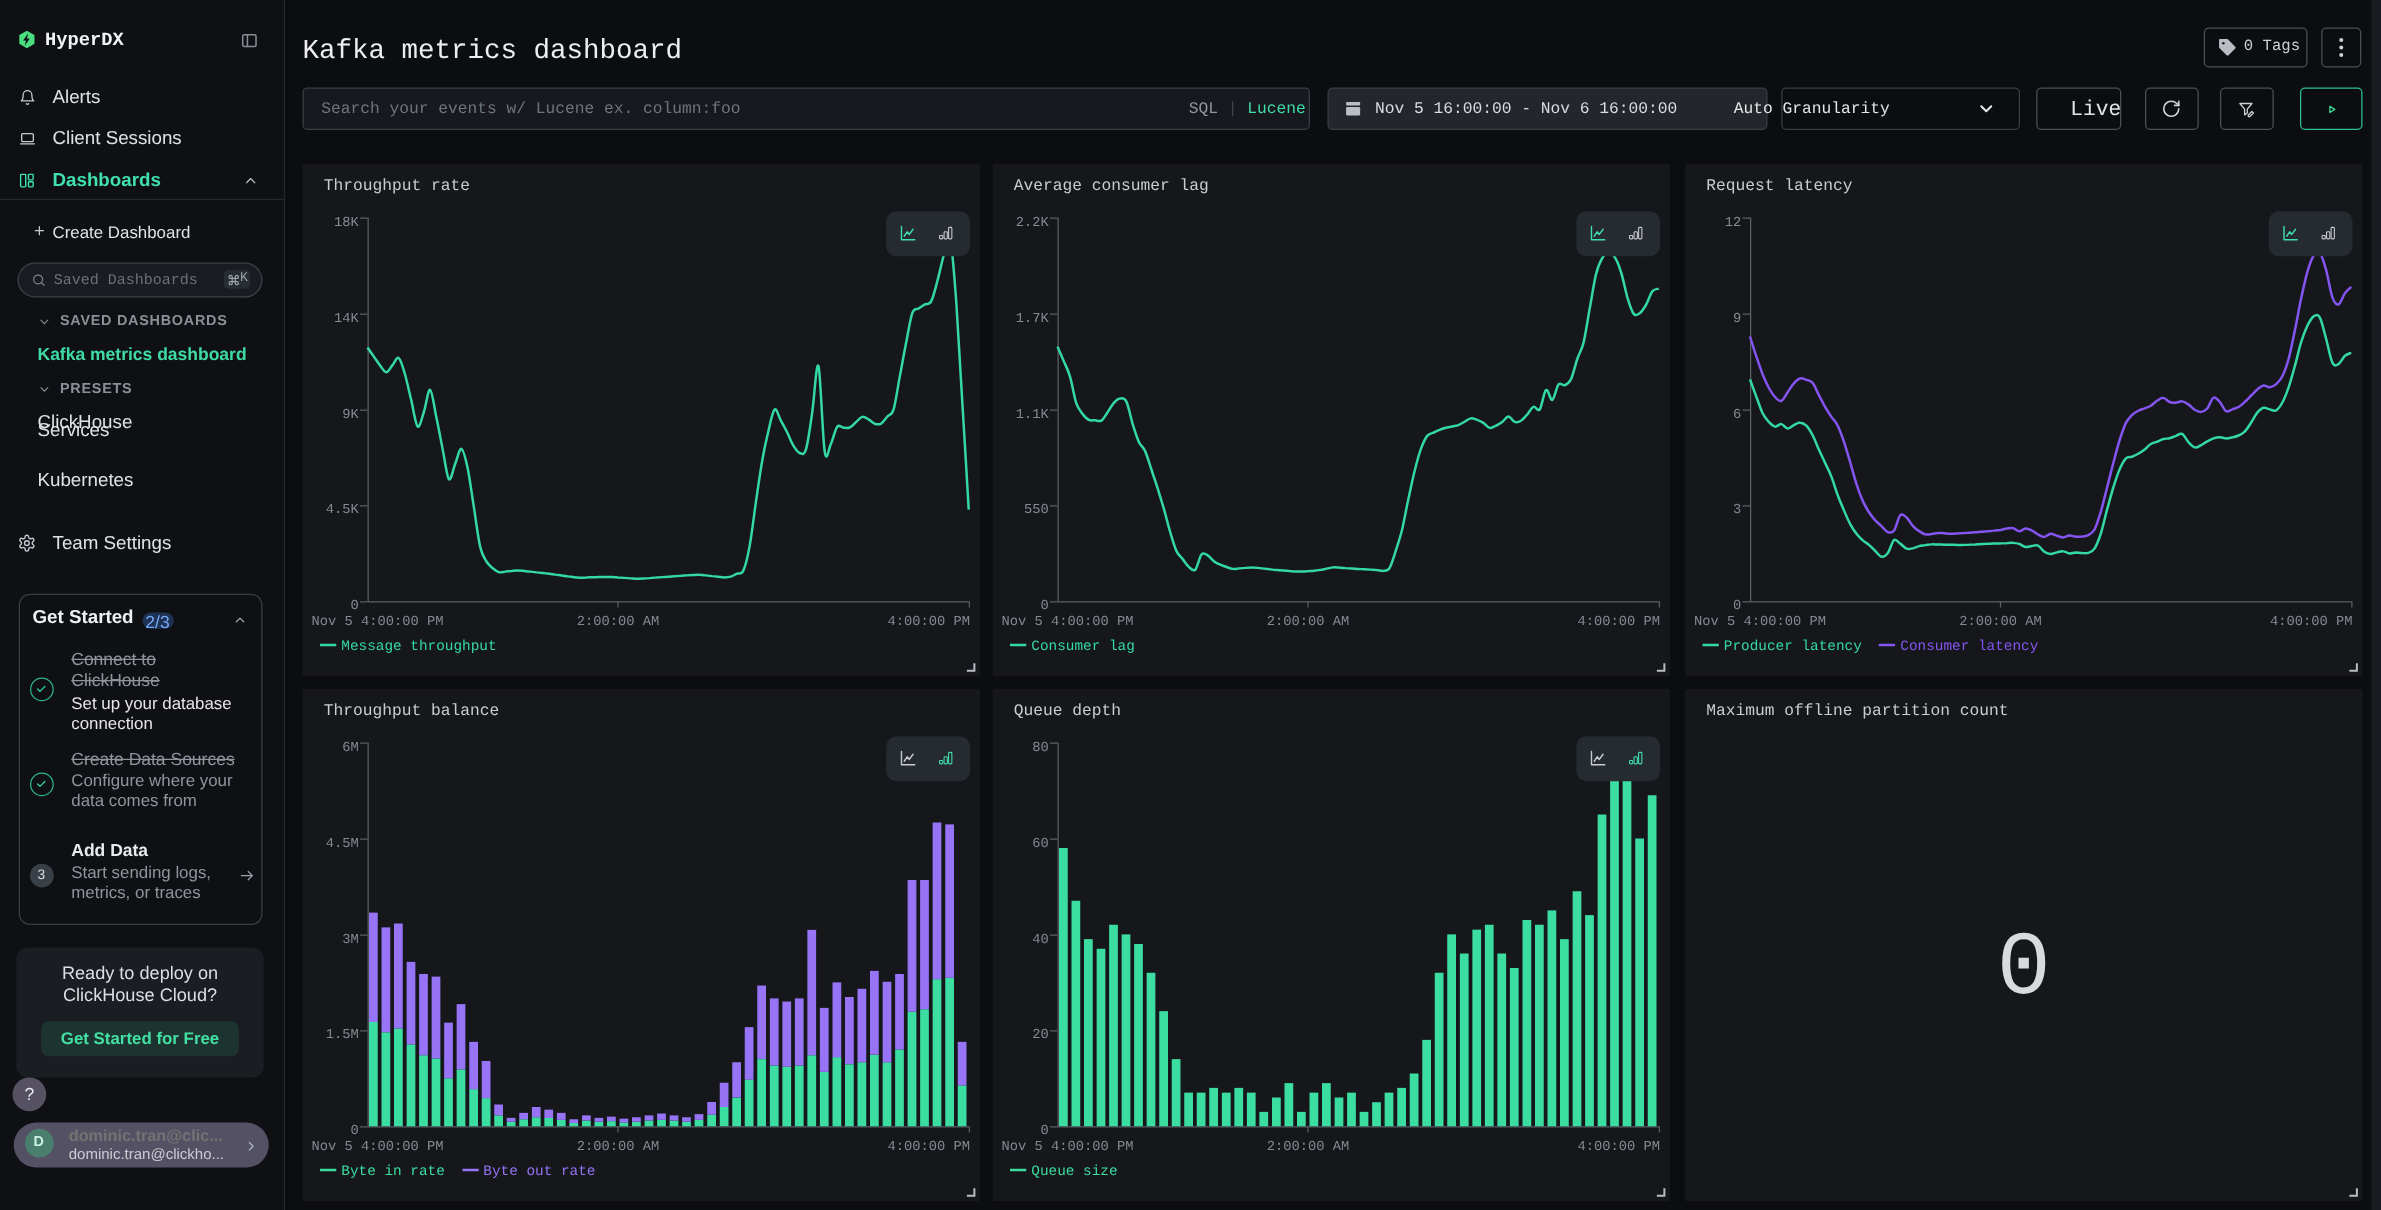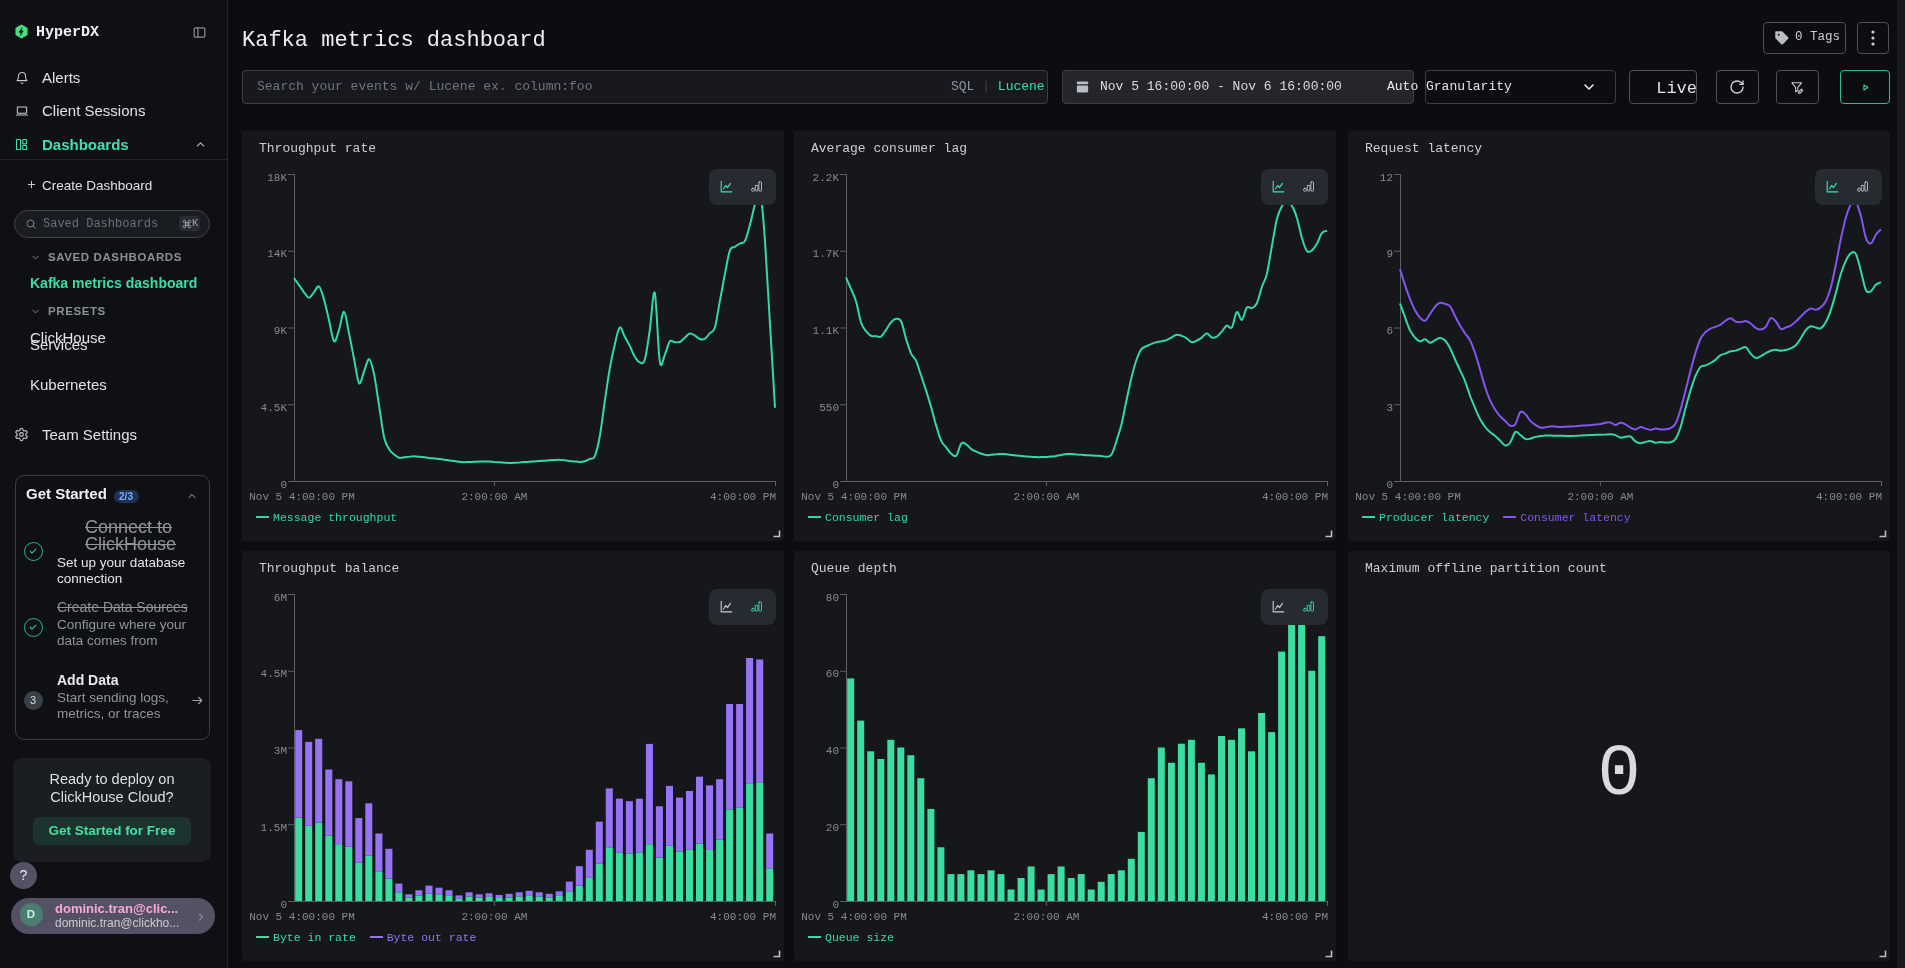--- a/index.html
+++ b/index.html
@@ -75,49 +75,49 @@
     <div class="abs" style="left:30px;top:336px;font-size:15px;color:#dfe2e6">Services</div>
     <div class="abs" style="left:30px;top:376px;font-size:15px;color:#dfe2e6">Kubernetes</div>
     <svg style="position:absolute;left:14px;top:427px;" width="15" height="15" viewBox="0 0 24 24" fill="none" stroke="#c6cad0" stroke-width="1.8" stroke-linecap="round" stroke-linejoin="round">
       <path d="M12.22 2h-.44a2 2 0 0 0-2 2v.18a2 2 0 0 1-1 1.73l-.43.25a2 2 0 0 1-2 0l-.15-.08a2 2 0 0 0-2.73.73l-.22.38a2 2 0 0 0 .73 2.73l.15.1a2 2 0 0 1 1 1.72v.51a2 2 0 0 1-1 1.74l-.15.09a2 2 0 0 0-.73 2.73l.22.38a2 2 0 0 0 2.73.73l.15-.08a2 2 0 0 1 2 0l.43.25a2 2 0 0 1 1 1.73V20a2 2 0 0 0 2 2h.44a2 2 0 0 0 2-2v-.18a2 2 0 0 1 1-1.73l.43-.25a2 2 0 0 1 2 0l.15.08a2 2 0 0 0 2.73-.73l.22-.39a2 2 0 0 0-.73-2.73l-.15-.08a2 2 0 0 1-1-1.74v-.5a2 2 0 0 1 1-1.74l.15-.09a2 2 0 0 0 .73-2.73l-.22-.38a2 2 0 0 0-2.73-.73l-.15.08a2 2 0 0 1-2 0l-.43-.25a2 2 0 0 1-1-1.73V4a2 2 0 0 0-2-2z"></path>
       <circle cx="12" cy="12" r="3"></circle>
     </svg>
     <div class="navtx" style="top:426px">Team Settings</div>
   </div>
 <div class="abs" style="left:15px;top:475px;width:195px;height:265px;border:1px solid #383d44;border-radius:9px"></div>
 <div class="abs" style="left:26px;top:485px;font-size:15px;font-weight:bold;color:#eef0f2">Get Started</div>
-<div class="abs" style="left:113.5px;top:489.5px;width:25px;height:13px;background:#1e3354;border-radius:7px;color:#79aaf8;font-size:10px;font-weight:bold;text-align:center;line-height:14px">2/3</div>
+<div class="abs" style="left:113.5px;top:489.5px;width:25px;height:13px;background:#1e3354;border-radius:7px;color:#79aaf8;font-size:14px;font-weight:normal;text-align:center;line-height:14px">2/3</div>
 <svg style="position:absolute;left:186px;top:490px;" width="12" height="12" viewBox="0 0 24 24" fill="none" stroke="#aeb4ba" stroke-width="2" stroke-linecap="round" stroke-linejoin="round">
     <path d="M6 15l6-6 6 6"></path>
   </svg>
 <div class="abs" style="left:23.5px;top:541.5px;width:19px;height:19px;border:1.3px solid #2bb487;border-radius:50%"></div>
 <svg style="position:absolute;left:28px;top:546px;" width="10" height="10" viewBox="0 0 24 24" fill="none" stroke="#2ecf96" stroke-width="2.6" stroke-linecap="round" stroke-linejoin="round">
     <path d="M5 12.5l4.5 4.5L19 7.5"></path>
   </svg>
-<div class="abs" style="left:57px;top:519px;font-size:18px;line-height:16.5px;color:#8f959d;text-decoration:line-through;margin-left:28px;">Connect to<br>ClickHouse</div>
+<div class="abs" style="left:57px;top:519px;font-size:14px;line-height:16.5px;color:#8f959d;text-decoration:line-through;">Connect to<br>ClickHouse</div>
 <div class="abs" style="left:57px;top:555px;font-size:13.5px;line-height:15.5px;color:#e5e5e5">Set up your database<br>connection</div>
 <div class="abs" style="left:23.5px;top:617.5px;width:19px;height:19px;border:1.3px solid #2bb487;border-radius:50%"></div>
 <svg style="position:absolute;left:28px;top:622px;" width="10" height="10" viewBox="0 0 24 24" fill="none" stroke="#2ecf96" stroke-width="2.6" stroke-linecap="round" stroke-linejoin="round">
     <path d="M5 12.5l4.5 4.5L19 7.5"></path>
   </svg>
 <div class="abs" style="left:57px;top:599px;font-size:14px;line-height:16.5px;color:#8f959d;text-decoration:line-through;">Create Data Sources</div>
 <div class="abs" style="left:57px;top:617px;font-size:13.5px;line-height:15.5px;color:#8f959d">Configure where your<br>data comes from</div>
 <div class="abs" style="left:23.5px;top:691.0px;width:19px;height:19px;background:#3a4047;border-radius:50%;color:#d6dade;font-size:11px;text-align:center;line-height:19px">3</div>
 <div class="abs" style="left:57px;top:672px;font-size:14px;line-height:16.5px;color:#e8eaed;font-weight:bold;color:#e8eaed;">Add Data</div>
 <div class="abs" style="left:57px;top:690px;font-size:13.5px;line-height:15.5px;color:#8f959d">Start sending logs,<br>metrics, or traces</div>
 <svg style="position:absolute;left:191px;top:694px;" width="13" height="13" viewBox="0 0 24 24" fill="none" stroke="#9aa1a8" stroke-width="2" stroke-linecap="round" stroke-linejoin="round">
     <path d="M4 12h16M14 6l6 6-6 6"></path>
   </svg>
 <div class="abs" style="left:13px;top:758px;width:198px;height:104px;background:#1a1d22;border-radius:9px"></div>
 <div class="abs" style="left:13px;top:770px;width:198px;text-align:center;font-size:14.5px;line-height:18px;color:#dcdfe3">Ready to deploy on<br>ClickHouse Cloud?</div>
 <div class="abs" style="left:33px;top:817px;width:158px;height:28px;background:rgba(56,200,150,0.13);border-radius:6px;color:#43dfa2;font-size:13.5px;font-weight:bold;text-align:center;line-height:28px">Get Started for Free</div>
 <div class="abs" style="left:10px;top:862px;width:27px;height:27px;background:#565263;border-radius:50%;color:#e8eaec;font-size:14px;text-align:center;line-height:27px">?</div>
 <div class="abs" style="left:11px;top:898px;width:204px;height:36px;background:#555164;border-radius:18px"></div>
 <div class="abs" style="left:19.5px;top:903px;width:23px;height:23px;background:#4a7e6f;border-radius:50%;color:#ccf1e3;font-size:11.5px;font-weight:bold;text-align:center;line-height:23px">D</div>
-<div class="abs" style="left:55px;top:901px;font-size:13px;font-weight:bold;color:#f9a8d4">dominic.tran@clic...</div>
+<div class="abs" style="left:55px;top:901px;font-size:13px;font-weight:bold;color:#737373">dominic.tran@clic...</div>
 <div class="abs" style="left:55px;top:916px;font-size:12px;color:#c9ccd1">dominic.tran@clickho...</div>
 <svg style="position:absolute;left:195px;top:911px;" width="12" height="12" viewBox="0 0 24 24" fill="none" stroke="#a9b6c6" stroke-width="2" stroke-linecap="round" stroke-linejoin="round">
     <path d="M9 6l6 6-6 6"></path>
   </svg>
 <div id="main">
     <div class="abs mono" style="left:13px;top:28px;font-size:22px;color:#eceef0">Kafka metrics dashboard</div>
     <div class="btn" style="left:1534px;top:22px;width:83px;height:32px"></div>
     <svg class="abs" style="left:1545px;top:30px" width="15" height="15" viewBox="0 0 24 24" fill="#b9bec4">
       <path d="M12.6 2H3a1 1 0 0 0-1 1v9.6a1 1 0 0 0 .3.7l9.4 9.4a1.7 1.7 0 0 0 2.4 0l8.6-8.6a1.7 1.7 0 0 0 0-2.4L13.3 2.3a1 1 0 0 0-.7-.3z"></path>
       <circle cx="7.5" cy="7.5" r="1.6" fill="#15171b"></circle>

